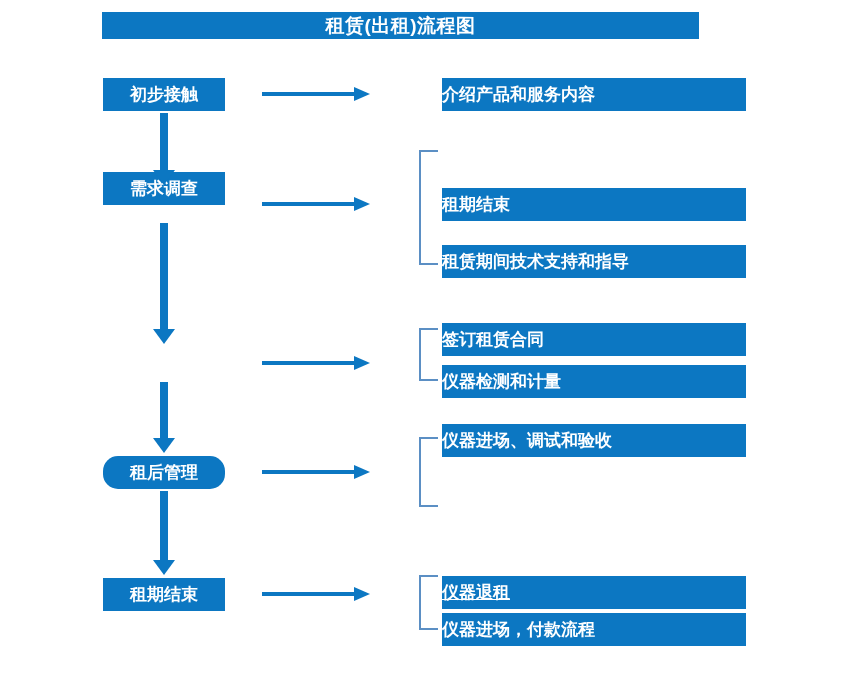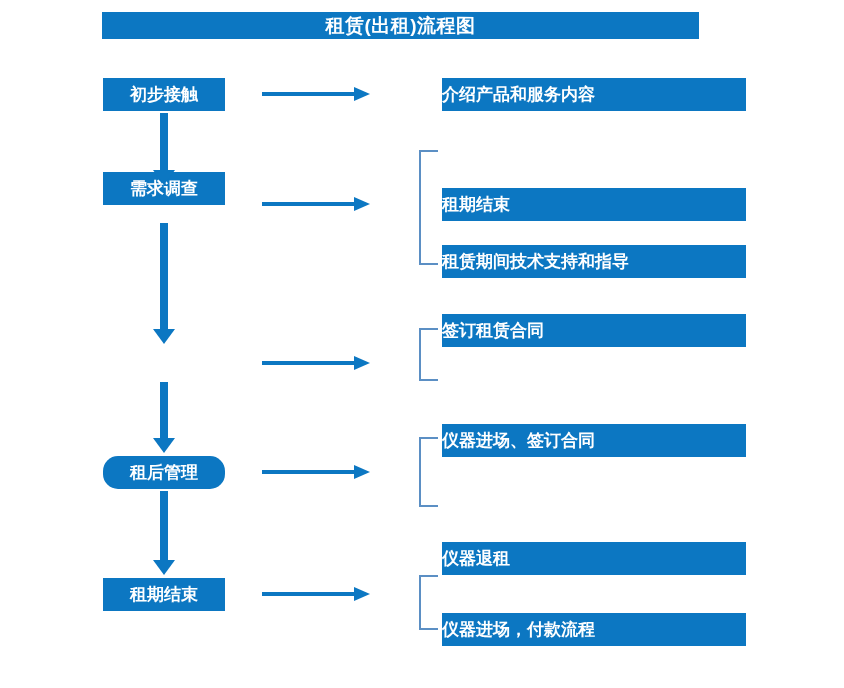--- a/index.html
+++ b/index.html
@@ -174,18 +174,19 @@
   </div>
 
   <div class="bracket" style="top:150px; height:115px;"></div>
   <div class="bracket" style="top:328px; height:53px;"></div>
   <div class="bracket" style="top:437px; height:70px;"></div>
   <div class="bracket" style="top:575px; height:55px;"></div>
 
   <div class="box box-right" style="top:78px;">介绍产品和服务内容</div>
   <div class="box box-right" style="top:188px;">租期结束</div>
   <div class="box box-right" style="top:245px;">租赁期间技术支持和指导</div>
-  <div class="box box-right" style="top:314px;font-family:Liberation Mono, monospace;">签订租赁合同</div>
-  <div class="box box-right" style="top:424px;">仪器进场、签订合同</div>
-  <div class="box box-right" style="top:542px;">仪器退租</div>
+  <div class="box box-right" style="top:323px;font-family:Liberation Mono, monospace;">签订租赁合同</div>
+  <div class="box box-right" style="top:365px;">仪器检测和计量</div>
+  <div class="box box-right" style="top:424px;">仪器进场、调试和验收</div>
+  <div class="box box-right" style="top:576px;text-decoration:underline;">仪器退租</div>
   <div class="box box-right" style="top:613px;">仪器进场，付款流程</div>
 
 </div>
 
 </body></html>

